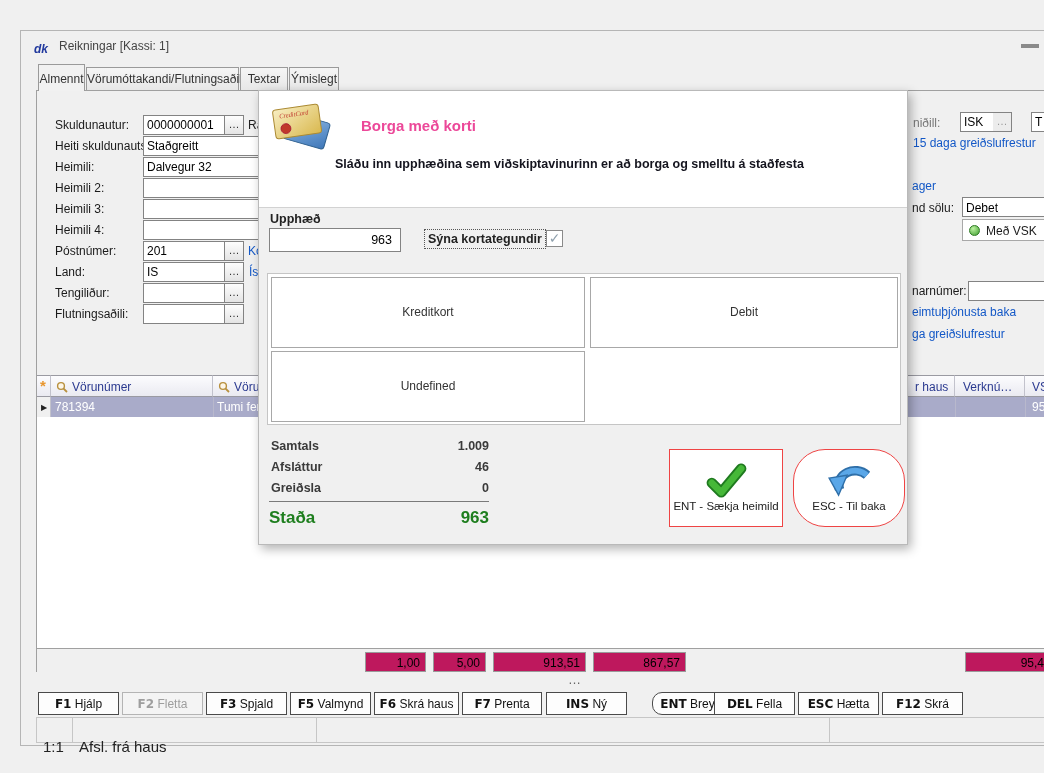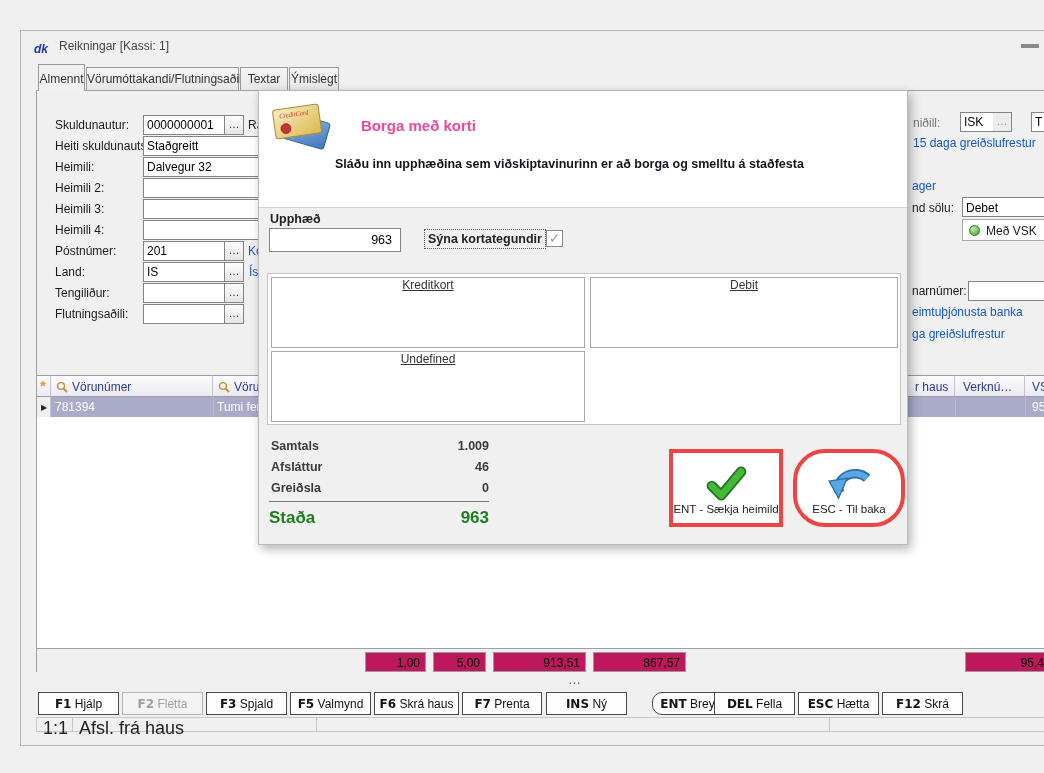--- a/index.html
+++ b/index.html
@@ -25,36 +25,36 @@
   .grow{top:397px;height:20px;background:#a9abc9;color:#fff;font-size:12px;padding-top:3px;white-space:nowrap;overflow:hidden;}
   .gridbody{left:37px;top:417px;width:1012px;height:231px;background:#fff;}
   
   .totstrip{left:37px;top:648px;width:1013px;height:24px;background:#f0f0f0;border-top:1px solid #a0a0a0;}
   .totbox{top:652px;height:20px;border:1px solid #9a9a9a;background:#be185d;font-size:12px;text-align:right;padding:3px 5px 0 2px;}
   
   .fbtn{top:692px;width:81px;height:23px;background:#fdfdfd;border:1px solid #4a4a4a;font-size:12px;color:#111;text-align:center;padding-top:4px;cursor:pointer;white-space:nowrap;}
   .fbtn b{font-family:"DejaVu Sans",sans-serif;}
   .fbtn.disabled{border-color:#b4b4b4;color:#9e9e9e;background:#f4f4f4;}
   
-  .scell{top:717px;height:15px;background:#f0f0f0;border:1px solid #c6c6c6;font-size:18px;color:#222;padding:0 6px 0;}
+  .scell{top:717px;height:26px;background:#f0f0f0;border:1px solid #c6c6c6;font-size:15px;color:#222;padding:20px 6px 0;}
   
   .dialog{left:258px;top:90px;width:650px;height:455px;background:#f0f0f0;border:1px solid #b9b9b9;box-shadow:3px 4px 10px rgba(0,0,0,.30);z-index:20;}
   .dlg-head{left:0;top:0;width:648px;height:117px;background:#fff;border-bottom:1px solid #d2d2d2;}
   .dlg-title{font-size:15px;font-weight:bold;color:#ec4899;white-space:nowrap;margin-left:26px;}
   .dlg-instr{font-size:12.5px;font-weight:bold;color:#14141e;white-space:nowrap;}
   .dlg-amtlbl{font-size:12.5px;font-weight:bold;color:#222;}
   .cblabel{font-size:12.5px;font-weight:bold;color:#222;border:1px dotted #555;padding:2px 3px;white-space:nowrap;}
   .cbox{width:17px;height:17px;background:#fff;border:1px solid #8a8a8a;color:#8fa0ad;font-size:14px;line-height:15px;text-align:center;cursor:pointer;}
   .cardpanel{left:8px;top:182px;width:634px;height:152px;background:#fff;border:1px solid #c5c5c5;}
   .cardbtn{background:#fff;border:1px solid #a8a8a8;font-size:12px;color:#333;text-align:center;cursor:pointer;}
-  .cardbtn span{display:inline-block;text-decoration:underline;}
+  .cardbtn span{display:inline-block;margin-top:27px;}
   .sumlbl{font-size:12.5px;font-weight:bold;color:#3a3a3a;white-space:nowrap;}
   .sumval{font-size:12.5px;font-weight:bold;color:#3a3a3a;text-align:right;width:110px;}
   .staða{font-size:17px;font-weight:bold;color:#1e7e1e;white-space:nowrap;}
-  .bigbtn{top:358px;height:78px;background:#fff;border:4px solid #ef4444;text-align:center;font-size:11.5px;color:#222;padding-top:12px;cursor:pointer;}
+  .bigbtn{top:358px;height:78px;background:#fff;border:1px solid #ef4444;text-align:center;font-size:11.5px;color:#222;padding-top:12px;cursor:pointer;}
   .vatbox{background:#fff;border:1px solid #a8a8a8;}
   .greendot{width:11px;height:11px;border-radius:50%;border:1px solid #2d7a22;background:radial-gradient(circle at 35% 30%,#bdf2a2,#3f9e2f);}
   .vline{width:1px;background:#b8b8cc;}
 </style>
 </head>
 <body>
 
 <div class="stage">
 
   <div class="abs window">
@@ -120,21 +120,21 @@
     <div class="abs link" style="left:913px;top:136px;">15 daga greiðslufrestur</div>
     <div class="abs link" style="left:912px;top:179px;">ager</div>
     <div class="abs lbl" style="left:912px;top:201px;">nd sölu:</div>
     <div class="abs inp" style="left:962px;top:197px;width:88px;padding-top:3px;">Debet</div>
     <div class="abs vatbox" style="left:962px;top:219px;width:88px;height:22px;">
       <div class="abs greendot" style="left:6px;top:5px;"></div>
       <div class="abs lbl" style="left:23px;top:4px;">Með VSK</div>
     </div>
     <div class="abs lbl" style="left:912px;top:284px;">narnúmer:</div>
     <input class="abs inp" style="left: 968px; top: 281px; width: 82px;">
-    <div class="abs link" style="left:912px;top:305px;">eimtuþjónusta banka</div>
+    <div class="abs link" style="left:912px;top:305px;">eimtuþjónusta baka</div>
     <div class="abs link" style="left:912px;top:327px;">ga greiðslufrestur</div>
   </div>
 
   <div>
     <div class="abs ghead" style="left:37px;width:14px;padding-left:3px;color:#e8962e;font-weight:bold;font-size:15px;padding-top:1px;">*</div>
     <div class="abs ghead" style="left:51px;width:162px;">
       <svg width="12" height="12" style="vertical-align:-2px;margin-right:4px;">
           <circle cx="5" cy="5" r="3.4" fill="#fdf6e8" stroke="#b8903e" stroke-width="1.4"></circle>
           <line x1="7.6" y1="7.6" x2="11" y2="11" stroke="#b8903e" stroke-width="1.8"></line>
         </svg><span>Vörunúmer</span>

